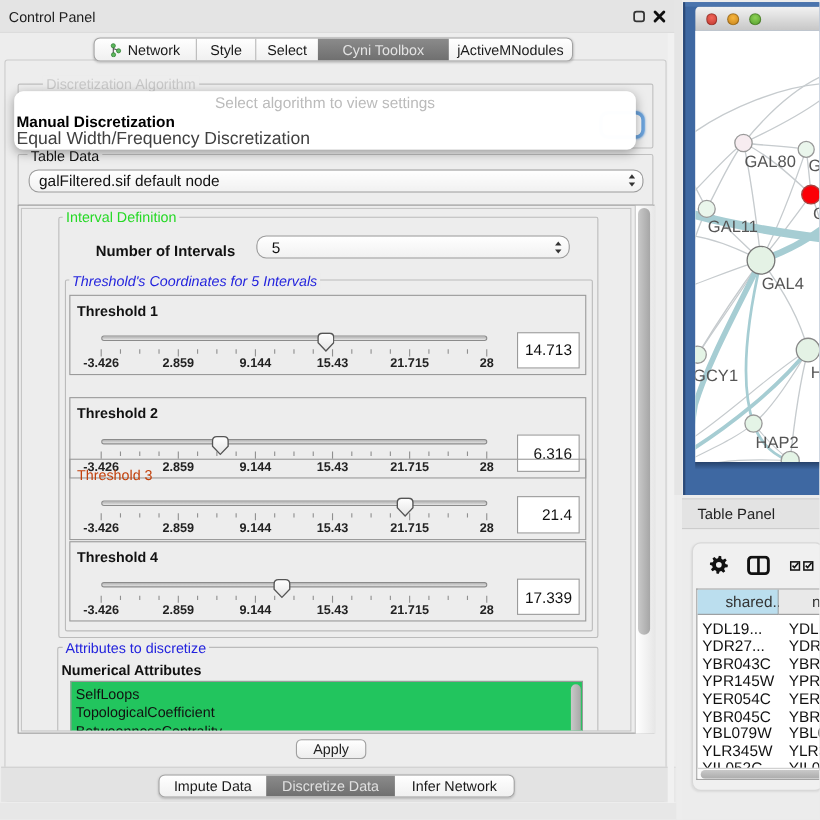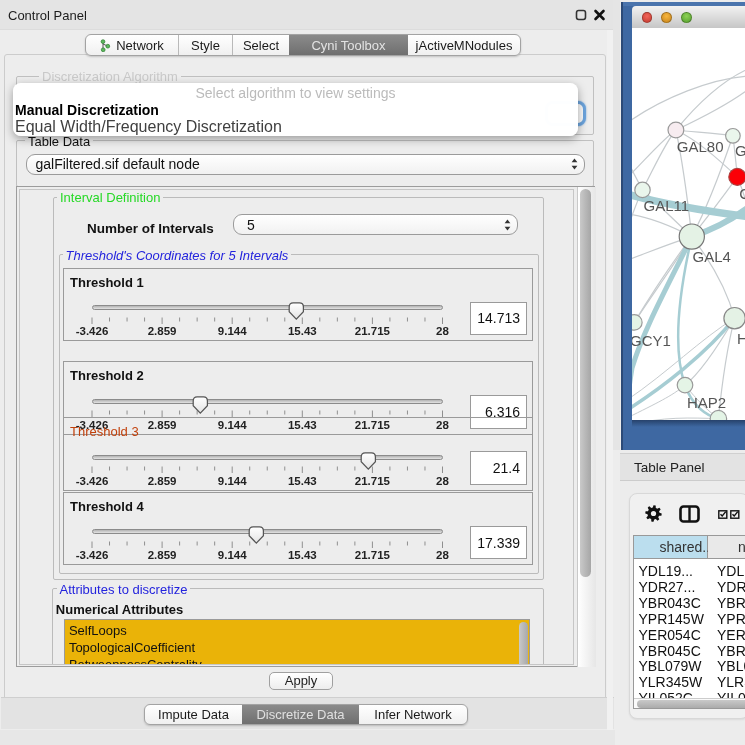--- a/index.html
+++ b/index.html
@@ -223,21 +223,21 @@
               <stop offset="1" stop-color="#e4e4e4"></stop>
             </linearGradient>
           </defs>
 <path d="M1 5.2 Q1 1 5.2 1 L11.8 1 Q16 1 16 5.2 L16 10.2 L8.5 18 L1 10.2 Z" fill="url(#g4)" stroke="#555" stroke-width="1.3"></path>
 </svg>
         <div class="abs" style="left:406px;top:33px;width:57px;height:33.5px;background:#ffffff;border:1px solid #9a9a9a;box-sizing:border-box;display:flex;align-items:center;justify-content:flex-end;padding-right:6px;font-size:14px;color:#111;">17.339</div>
       </div>
 <div class="abs" style="left:32.5px;top:398.70000000000005px;width:490.4px;height:200px;border:1px solid #bbbbbb;border-radius:2px;"></div>
 <div class="abs" style="left:37.0px;top:392.5px;font-size:13px;color:#2323dd;background:#ededed;padding:0 3px;">Attributes to discretize</div>
 <div class="abs" style="left:36.3px;top:412.0px;font-size:13px;font-weight:bold;color:#111;">Numerical Attributes</div>
-<div class="abs" style="left:44.900000000000006px;top:429.9px;width:466.1px;height:70px;background:#eab308;border:1px solid #9a9a9a;box-sizing:border-box;">
+<div class="abs" style="left:44.900000000000006px;top:429.9px;width:466.1px;height:70px;background:#22c55e;border:1px solid #9a9a9a;box-sizing:border-box;">
 <div class="abs" style="left:3.5px;top:3.0px;font-size:13px;color:#111;">SelfLoops</div>
 <div class="abs" style="left:3.5px;top:19.6px;font-size:13px;color:#111;">TopologicalCoefficient</div>
 <div class="abs" style="left:3.5px;top:36.2px;font-size:13px;color:#111;">BetweennessCentrality</div>
 </div>
 <div class="abs" style="left:499.0px;top:432.0px;width:9.5px;height:60px;border-radius:4.7px;background:linear-gradient(to right,#c9c9c9,#a8a8a8);"></div>
 </div>
 <div class="abs" style="left:269px;top:671.5px;width:64px;height:18px;border:1px solid #a0a0a0;border-radius:5px;background:linear-gradient(#ffffff,#ededed);display:flex;align-items:center;justify-content:center;font-size:13px;color:#222;box-sizing:border-box;">Apply</div>
 <div class="abs" style="left:1px;top:697px;width:613px;height:31px;background:#e3e3e3;border-top:1px solid #cfcfcf;"></div>
 <div class="abs" style="left:144px;top:704px;height:19px;display:flex;border:1px solid #a3a3a3;border-radius:6px;overflow:hidden;background:linear-gradient(#ffffff,#f0f0f0);box-shadow:0 1px 2px rgba(0,0,0,0.18);">
 <div style="width:97px;display:flex;align-items:center;justify-content:center;font-size:13px;color:#1a1a1a;box-sizing:border-box;">Impute Data</div>

